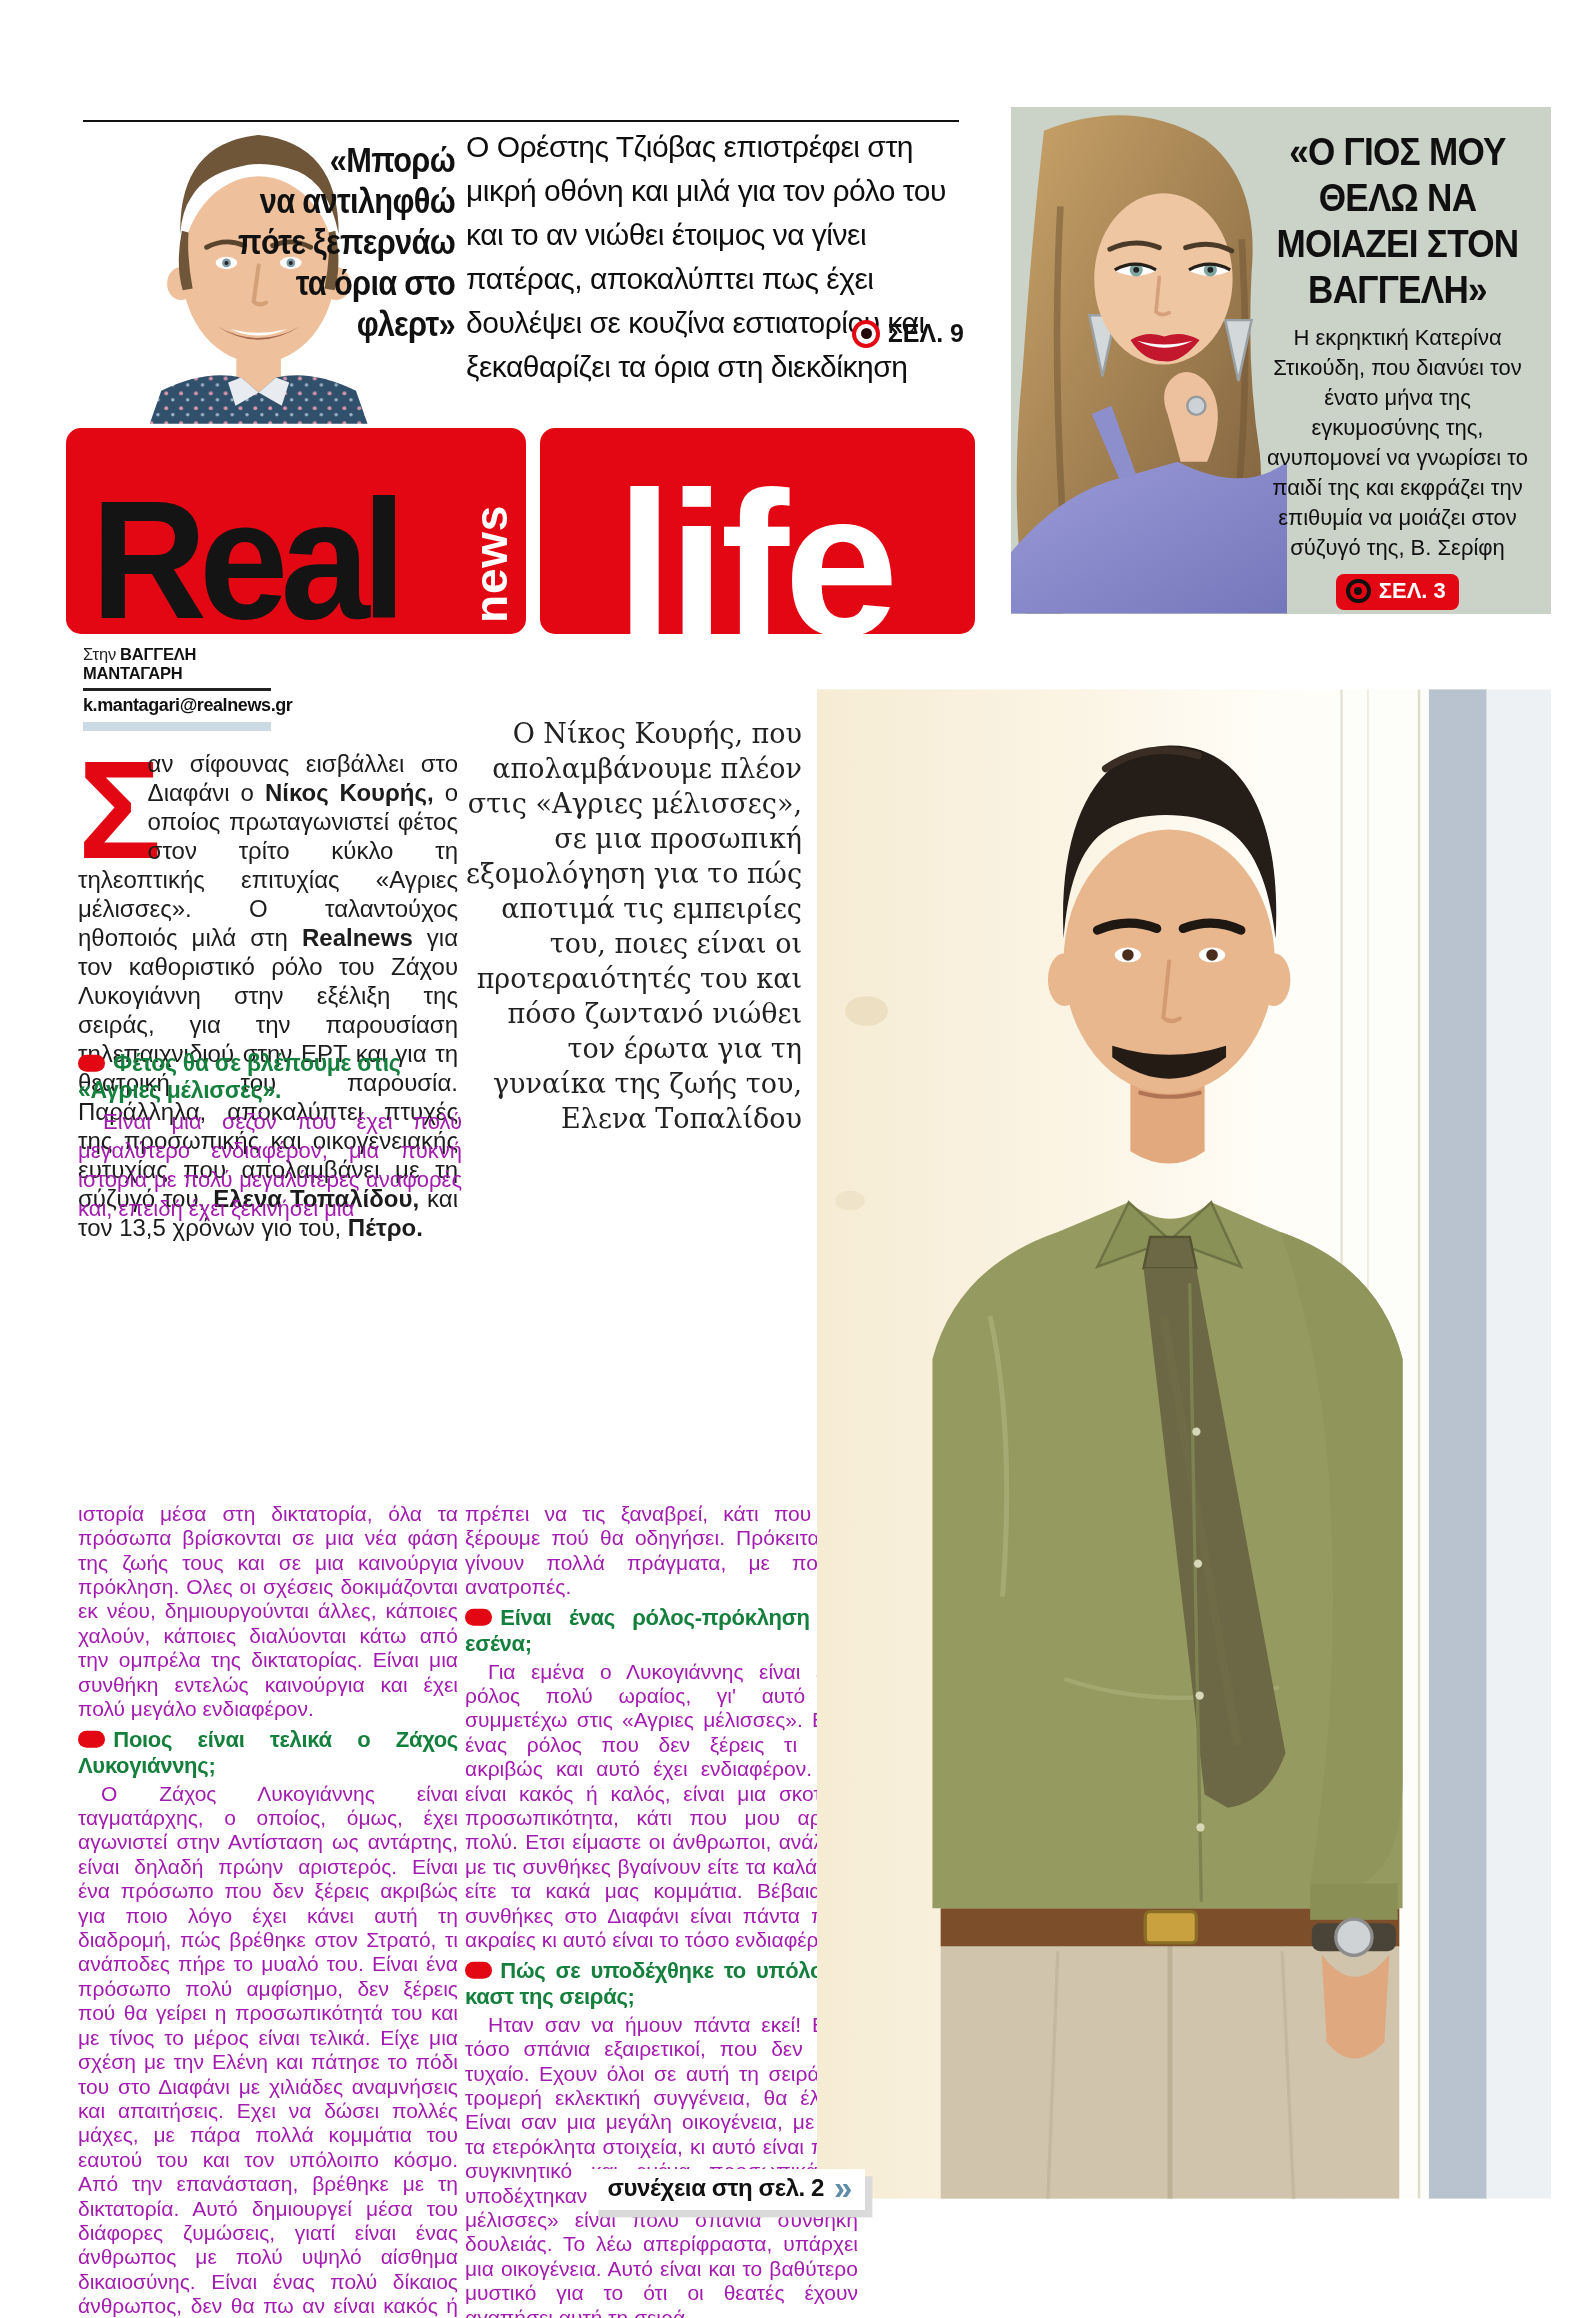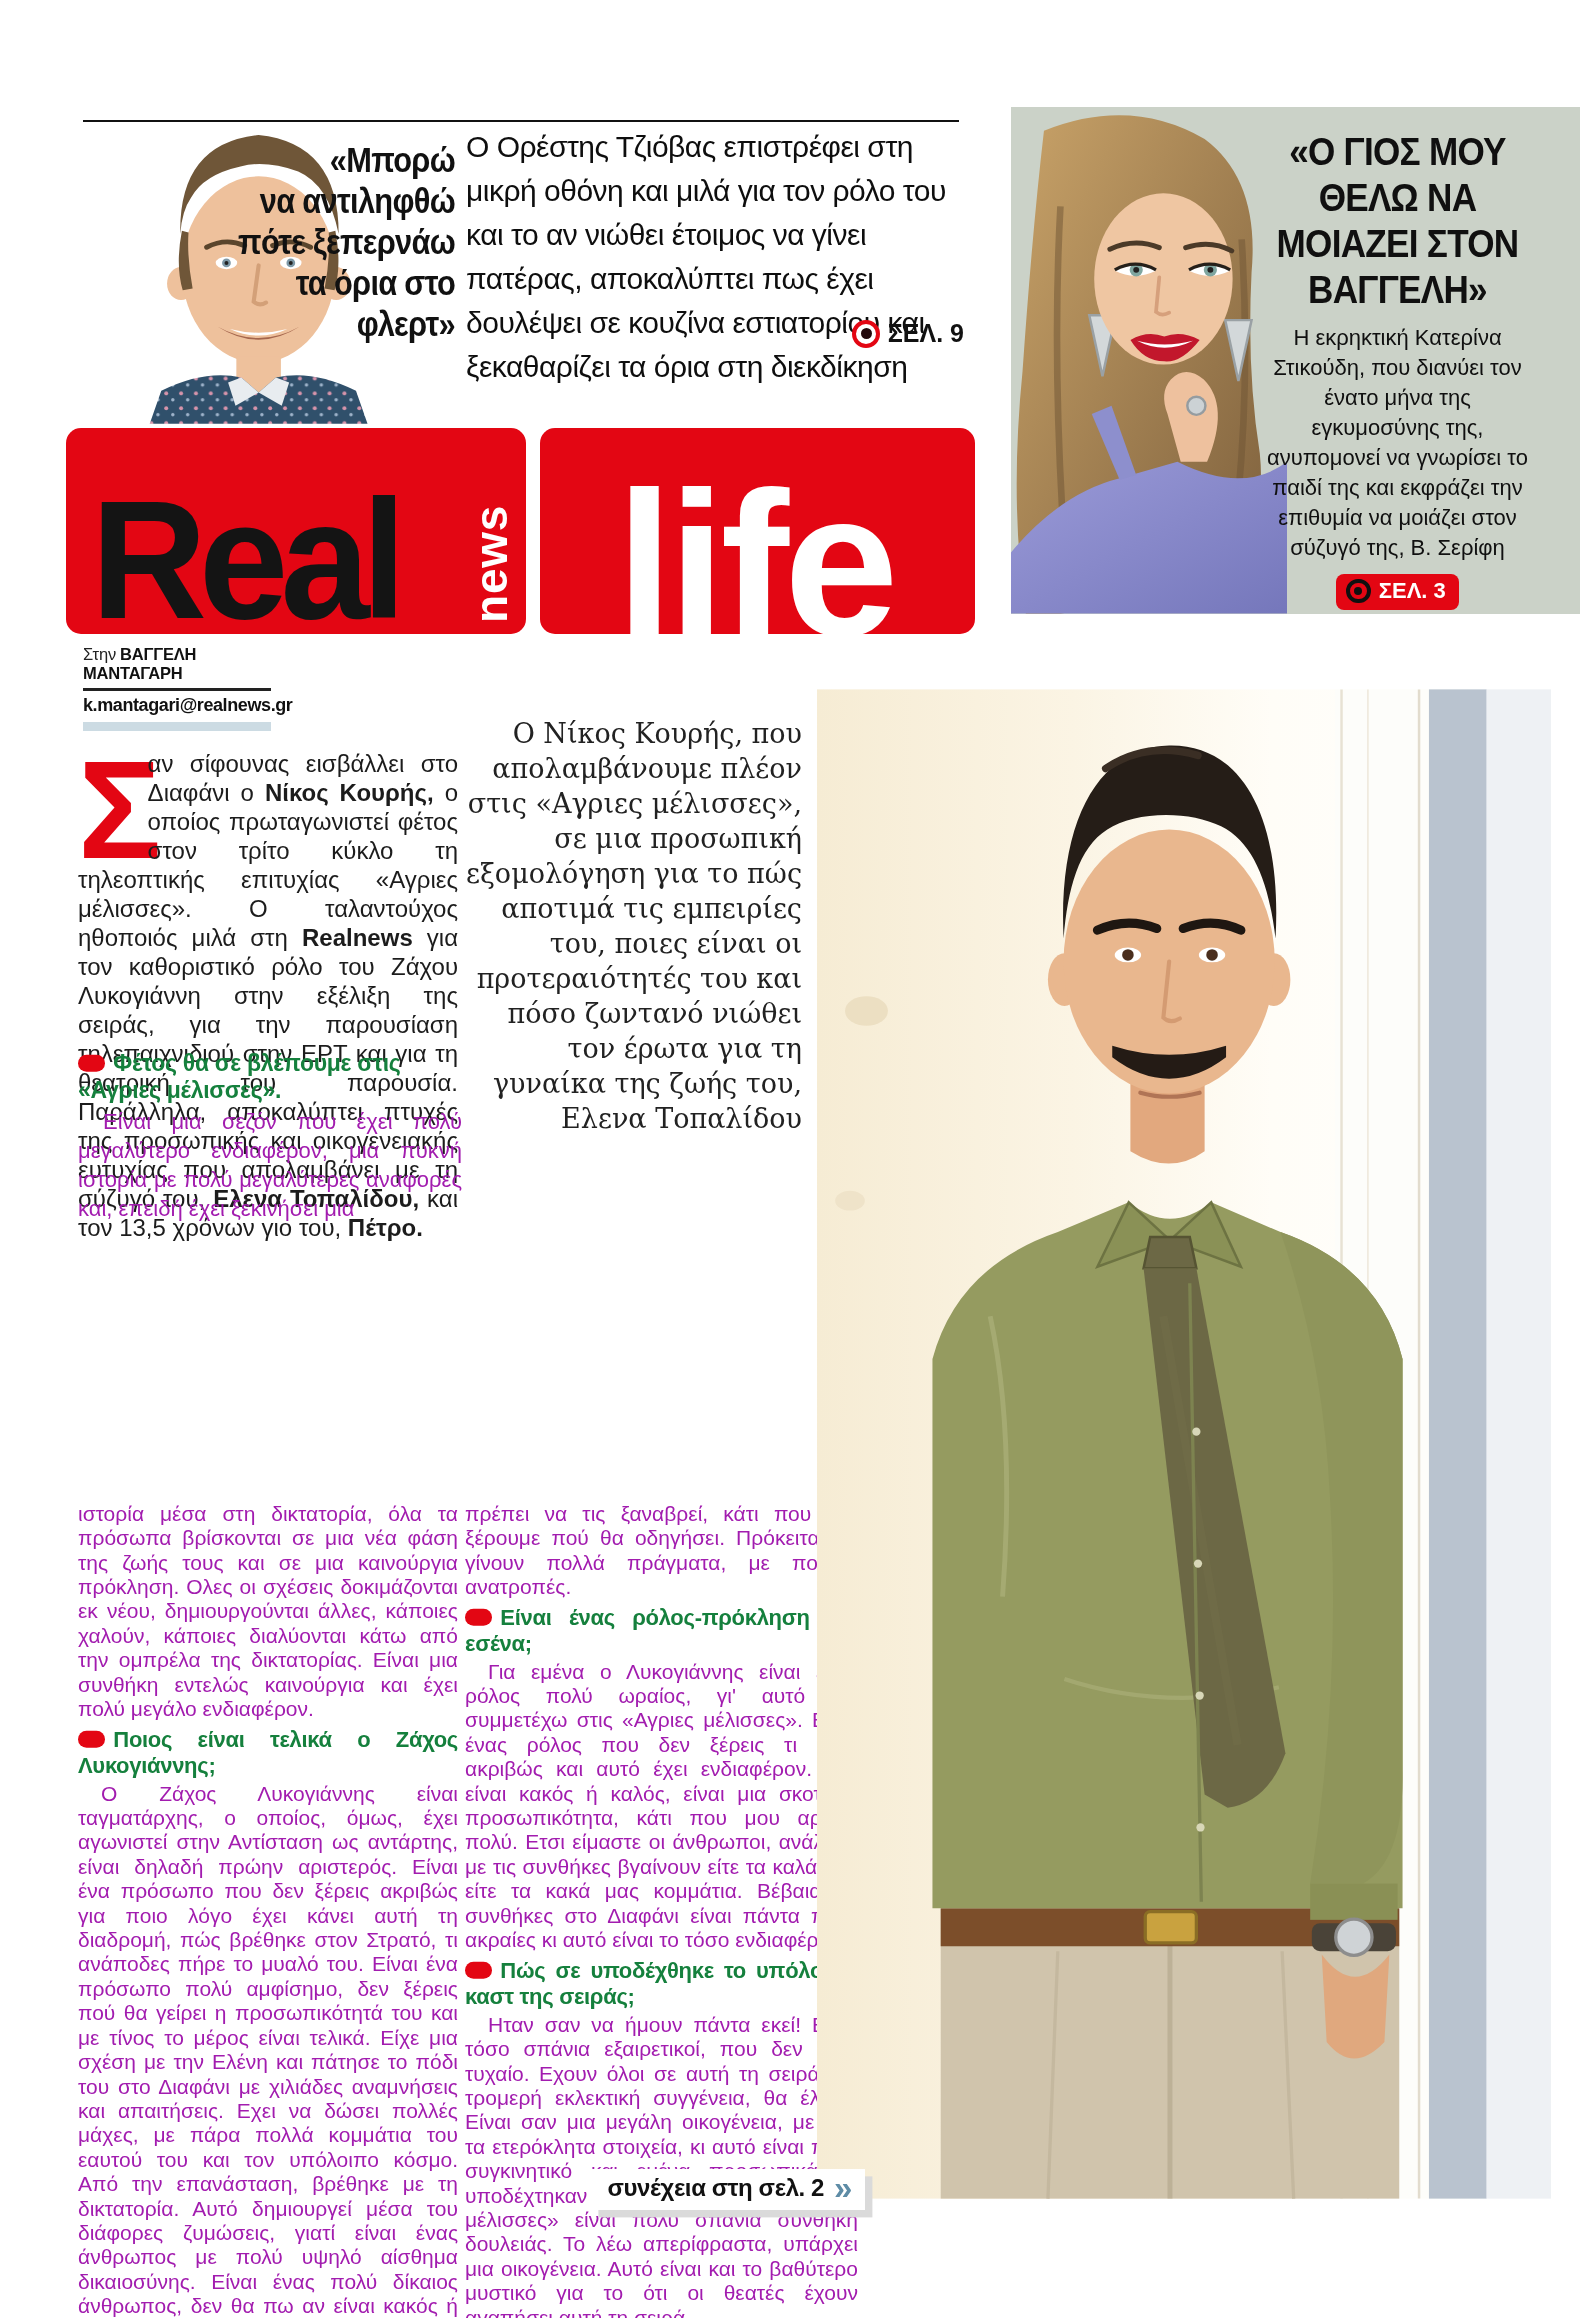--- a/index.html
+++ b/index.html
@@ -14,21 +14,21 @@
   #teaser-quote .ql{display:block;font-weight:700;font-size:35px;line-height:41px;
         letter-spacing:-0.8px;color:#111;transform:scaleX(.88);transform-origin:100% 50%;}
   #teaser-deck{left:466px;top:125px;width:495px;font-size:30px;line-height:44px;
         letter-spacing:-0.5px;color:#0e0e0e;z-index:3;}
   #pageref9{left:809px;top:319px;width:155px;display:flex;justify-content:flex-end;align-items:center;gap:7.4px;z-index:3;}
   .target-icon{display:inline-block;width:20px;height:20px;border-radius:50%;border:4.1px solid #e30613;position:relative;background:#fff;}
   .target-icon i{position:absolute;left:50%;top:50%;width:11.6px;height:11.6px;margin:-5.8px 0 0 -5.8px;border-radius:50%;background:#23090c;}
   #pageref9 .reftext{font-weight:700;font-size:25px;color:#111;}
 
   
-  #teaser-woman-block{left:1011px;top:107px;width:540px;height:507px;background:#cbd2c8;padding-left:29px;}
+  #teaser-woman-block{left:1011px;top:107px;width:540px;height:507px;background:#cbd2c8;}
   #teaser-woman-svg{position:absolute;left:0;top:0;width:276px;height:507px;}
   #tw-text{position:absolute;left:248px;top:21.5px;width:277px;text-align:center;}
   #tw-text .hl{display:block;font-weight:700;font-size:39px;line-height:46px;letter-spacing:-0.8px;color:#101010;
         transform:scaleX(.9);transform-origin:50% 50%;}
   #tw-deck{margin-top:10px;font-size:22px;line-height:30px;color:#101010;}
   #badge3{display:inline-flex;align-items:center;gap:8.3px;margin-top:11.6px;background:#e30613;
         padding:4.1px 13.2px 5.8px 10px;border-radius:8px;}
   #badge3 .target-icon{border-color:#101010;background:#e30613;width:16.5px;height:16.5px;border-width:4.1px;}
   #badge3 .target-icon i{width:8.3px;height:8.3px;margin:-4.1px 0 0 -4.1px;background:#101010;}
   #badge3 .reftext{color:#fff;font-weight:700;font-size:22px;}

